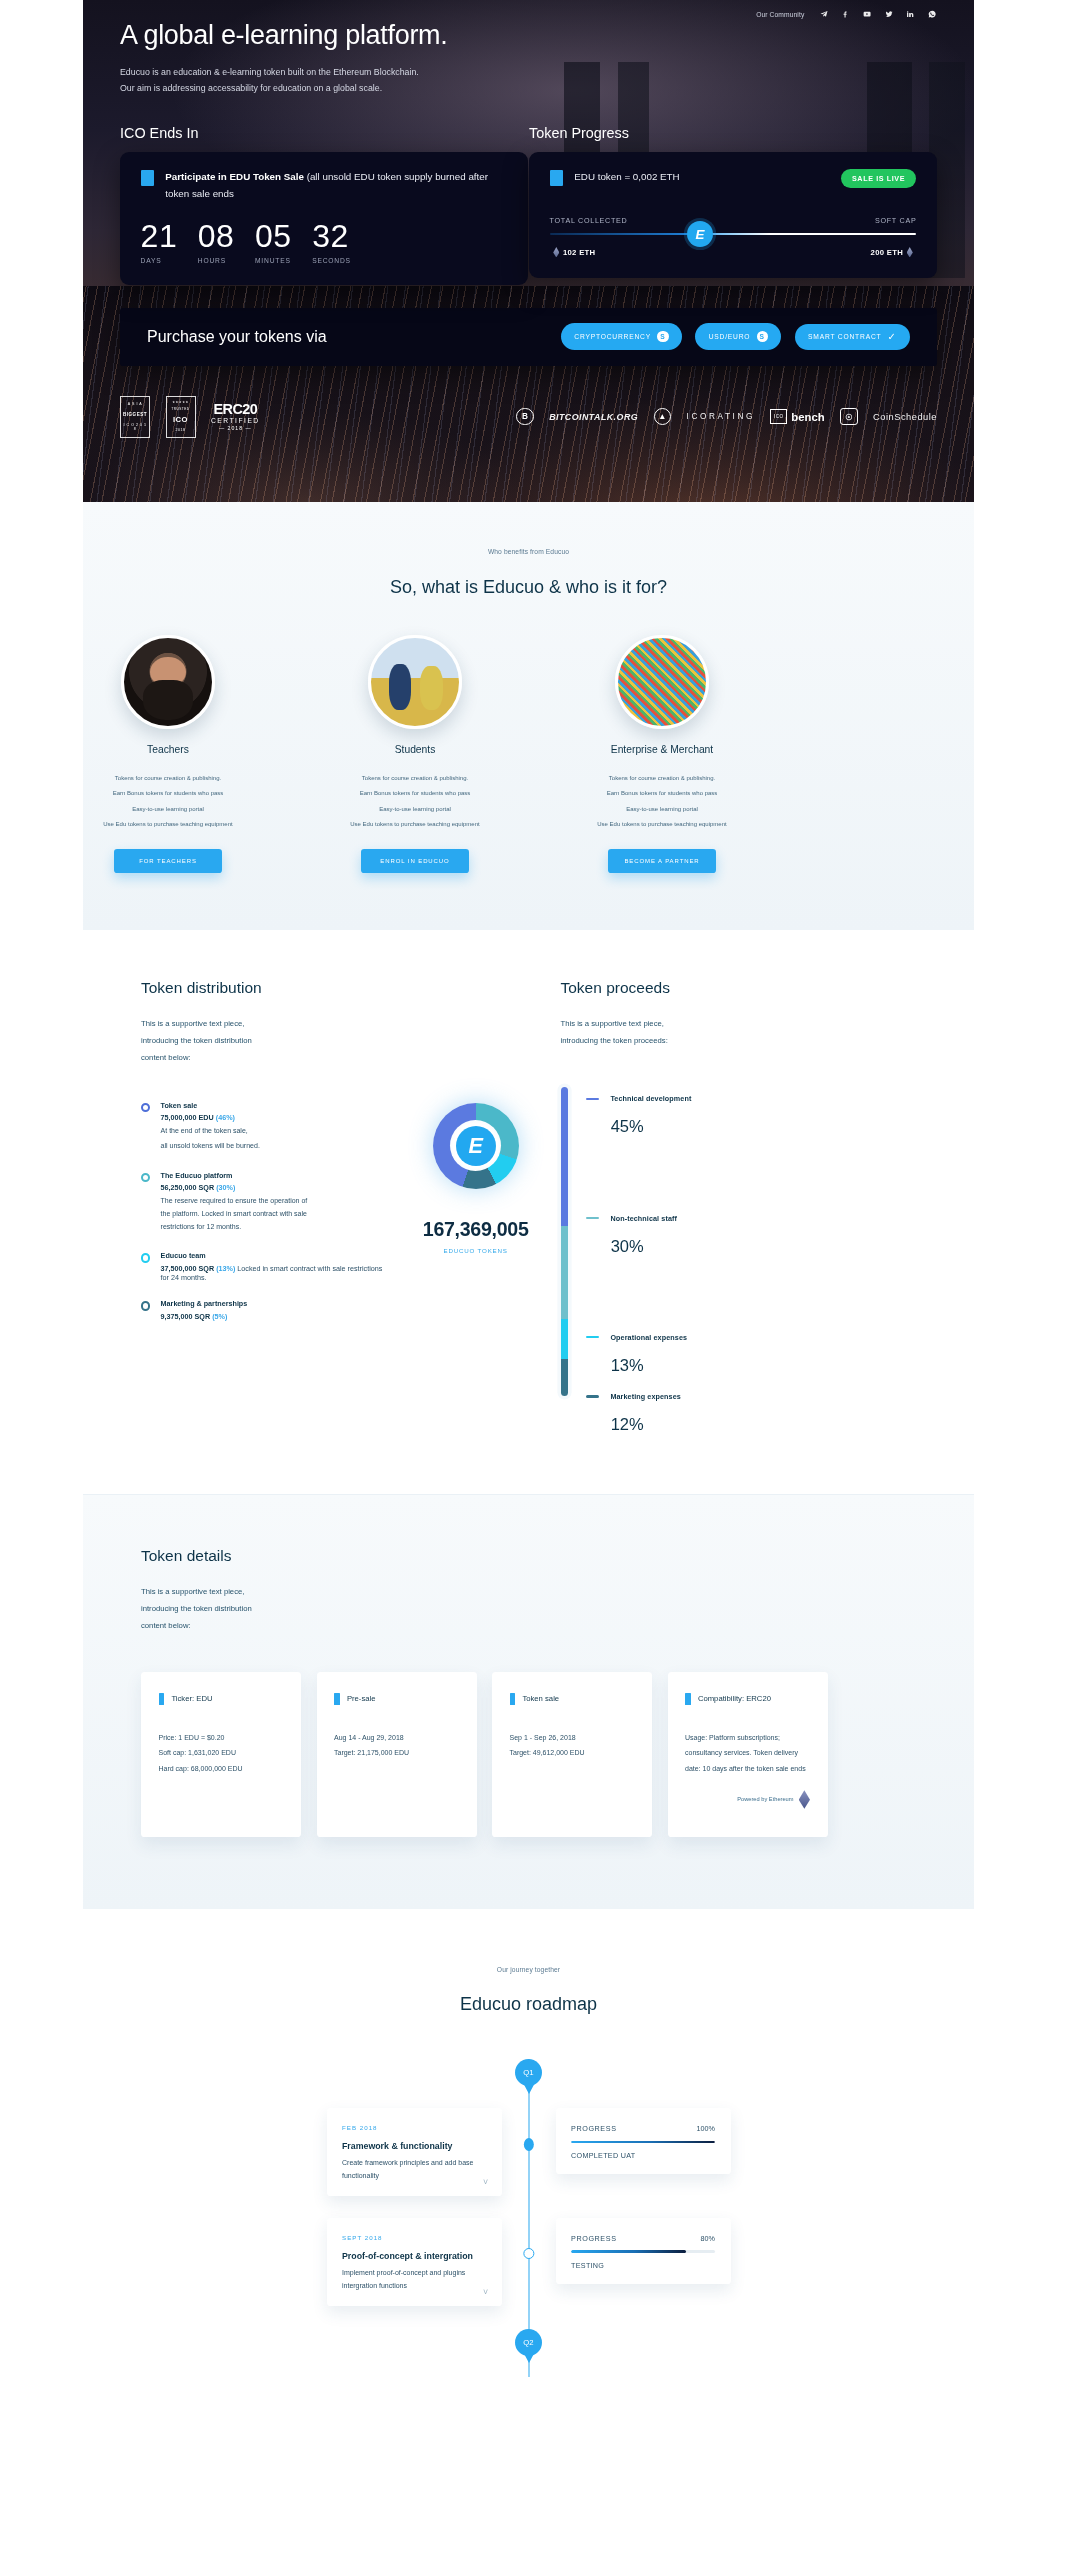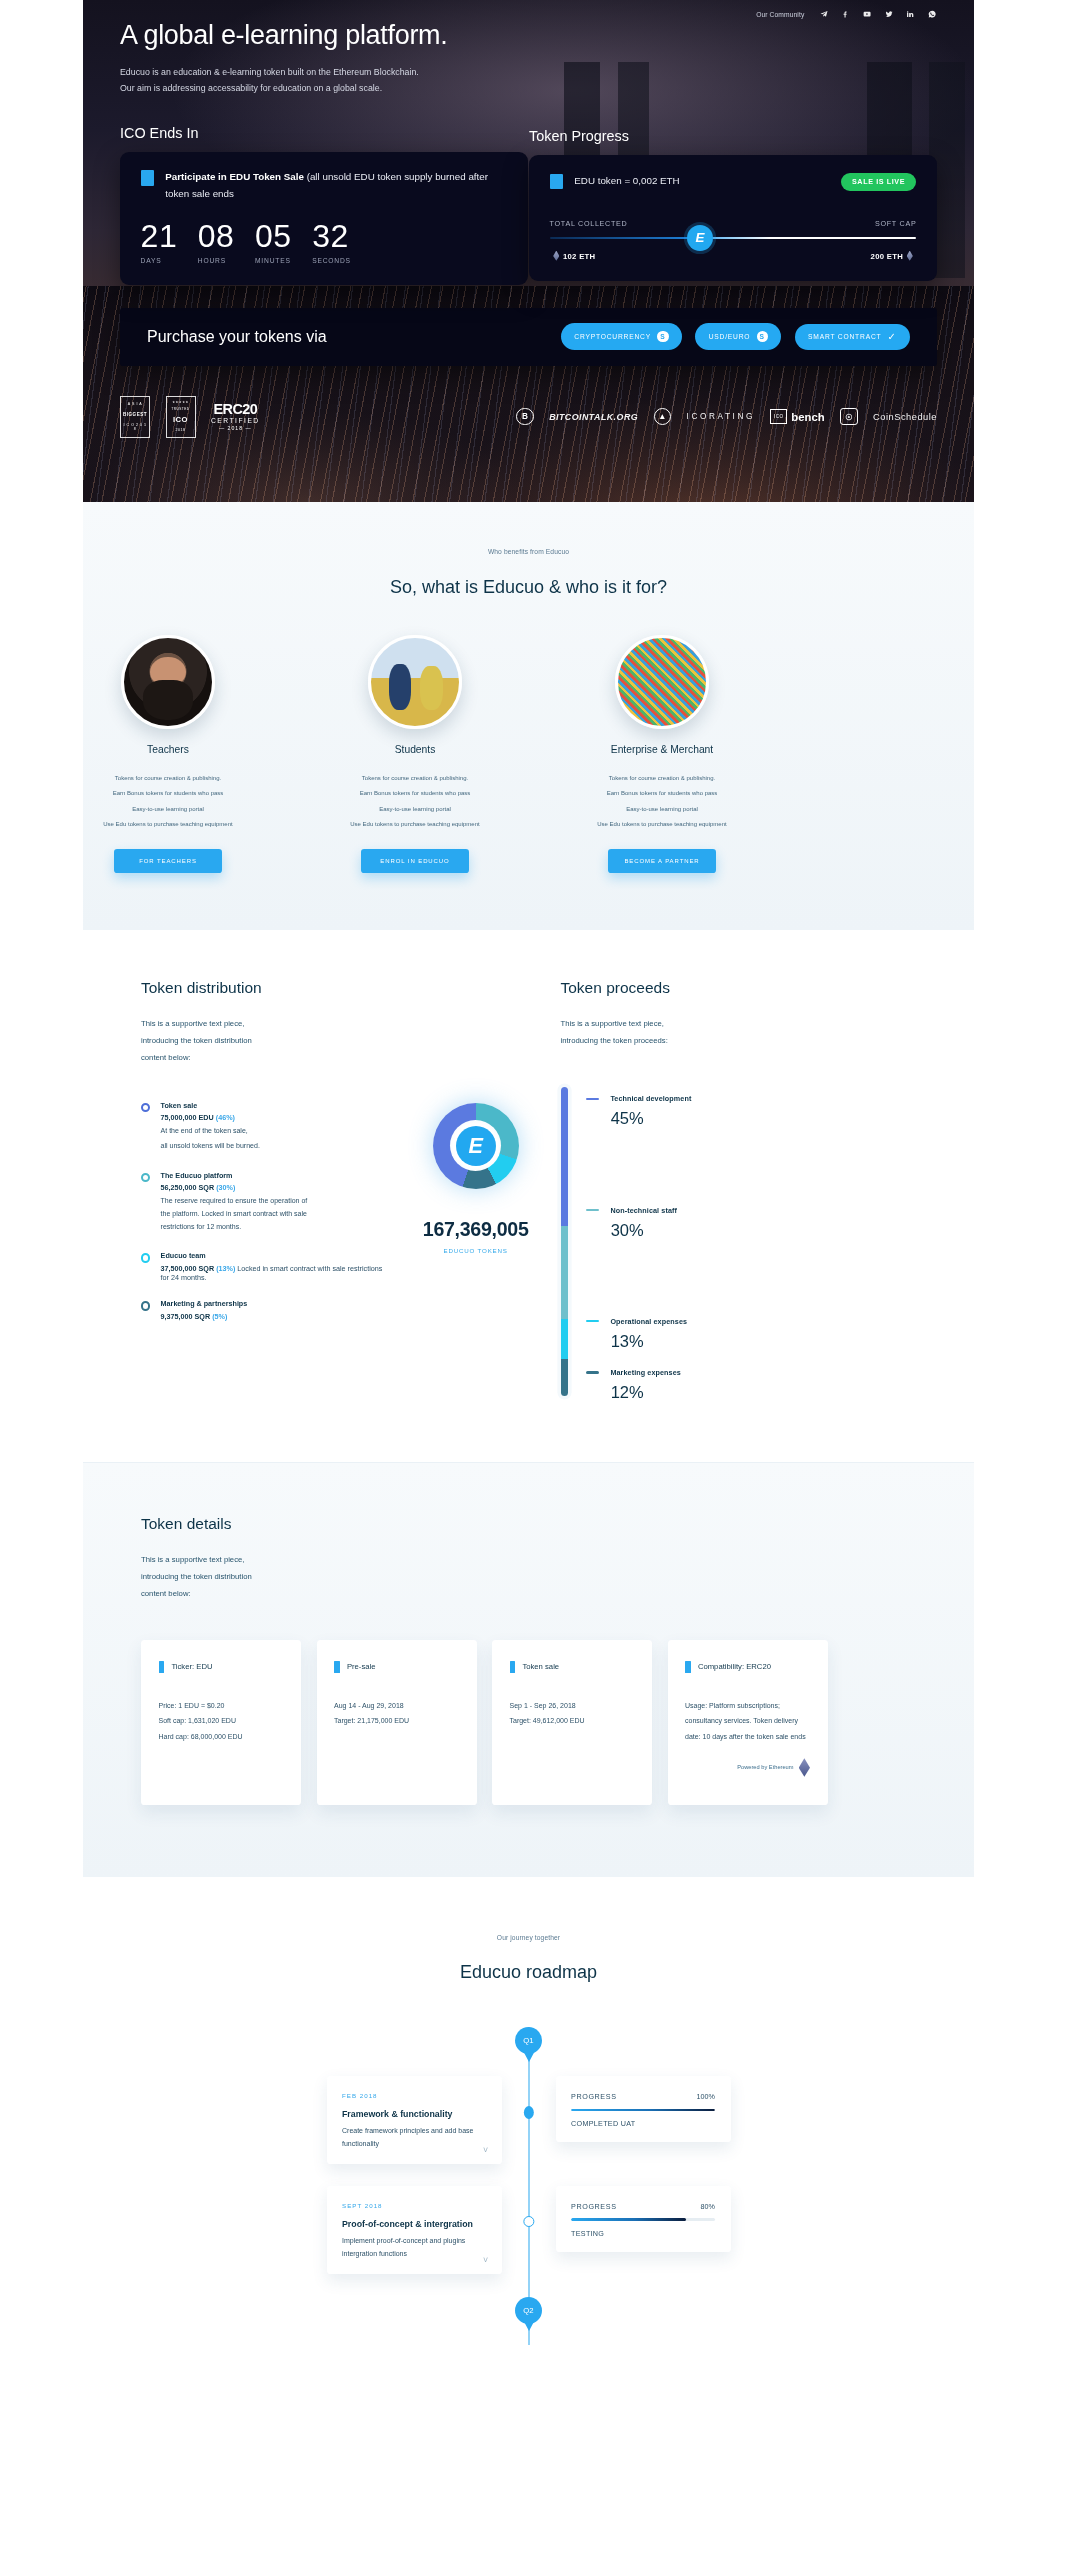--- a/index.html
+++ b/index.html
@@ -56,21 +56,21 @@
   .soc svg{ width:8.2px;height:8.2px;fill:#fff; }
 
   .hero-h1{
     color:#fff; font-size:27px; font-weight:400; letter-spacing:-0.3px;
     margin-top: -3.1px; line-height:1.1;
   }
   .hero-sub{
     margin-top: 13.4px; color:#d5d8e4; font-size:8.8px; line-height:1.85; font-weight:300;
   }
 
-  .panels{ display:flex; gap:1px; margin-top:28px;align-items:center; }
+  .panels{ display:flex; gap:1px; margin-top:28px; }
   .panel-col{ flex:1; }
   .panel-title{ color:#fff; font-size:14.4px; font-weight:400; margin-bottom:11.3px; }
   .panel{
     background:#090a1e; border-radius:9px; padding:17.5px 20.6px 20.6px 20.6px; min-height:108px;
     box-shadow: 0 9.3px 26px rgba(0,0,0,.45);
   }
   .panel-head{ display:flex; align-items:flex-start; gap:11.3px; }
   .blue-chip{ width:13.4px;height:15.5px;background:#29a8f0;border-radius:1px;flex:none;margin-top:1px; }
   .panel-head-text{ color:#e9ebf3; font-size:9.8px; line-height:1.7; font-weight:300; }
   .panel-head-text b{ font-weight:700; color:#fff; }
@@ -227,21 +227,21 @@
     width:7.7px; border-radius:5.2px; overflow:hidden; height:309px; flex:none;
     display:flex; flex-direction:column; box-shadow:0 0 0 3.6px #f4f9fc;
     border-radius:5.2px;
   }
   .sb{ width:100%; }
   .proc-list{ flex:1; padding-top:7.2px; }
   .proc-item{ margin-bottom:3.1px; }
   .proc-head{ display:flex; align-items:center; gap:11.3px; }
   .dash{ width:13.4px;height:2.6px;border-radius:1.5px;flex:none; }
   .proc-name{ font-size:7.2px; font-weight:700; color:#0d3348; letter-spacing:0.1px;}
-  .proc-pct{ font-size:16.5px; color:#0d3348; font-weight:300; margin-top:6px; margin-left:25px;}
+  .proc-pct{ font-size:16.5px; color:#0d3348; font-weight:300; margin-top:14px; margin-left:25px;}
   .proc-sp1{ height:74px; } .proc-sp2{ height:74px; } .proc-sp3{ height:14.4px; }
 
   
   .sec-details{
     width:891px;margin:0 auto;
     background:linear-gradient(180deg,#f7fafc 0%,#eef4f8 100%);
     padding:52px 0 72px 0;
     border-top:0.5px solid #eaf1f6;
   }
   .details-inner{ padding:0 58px; }

